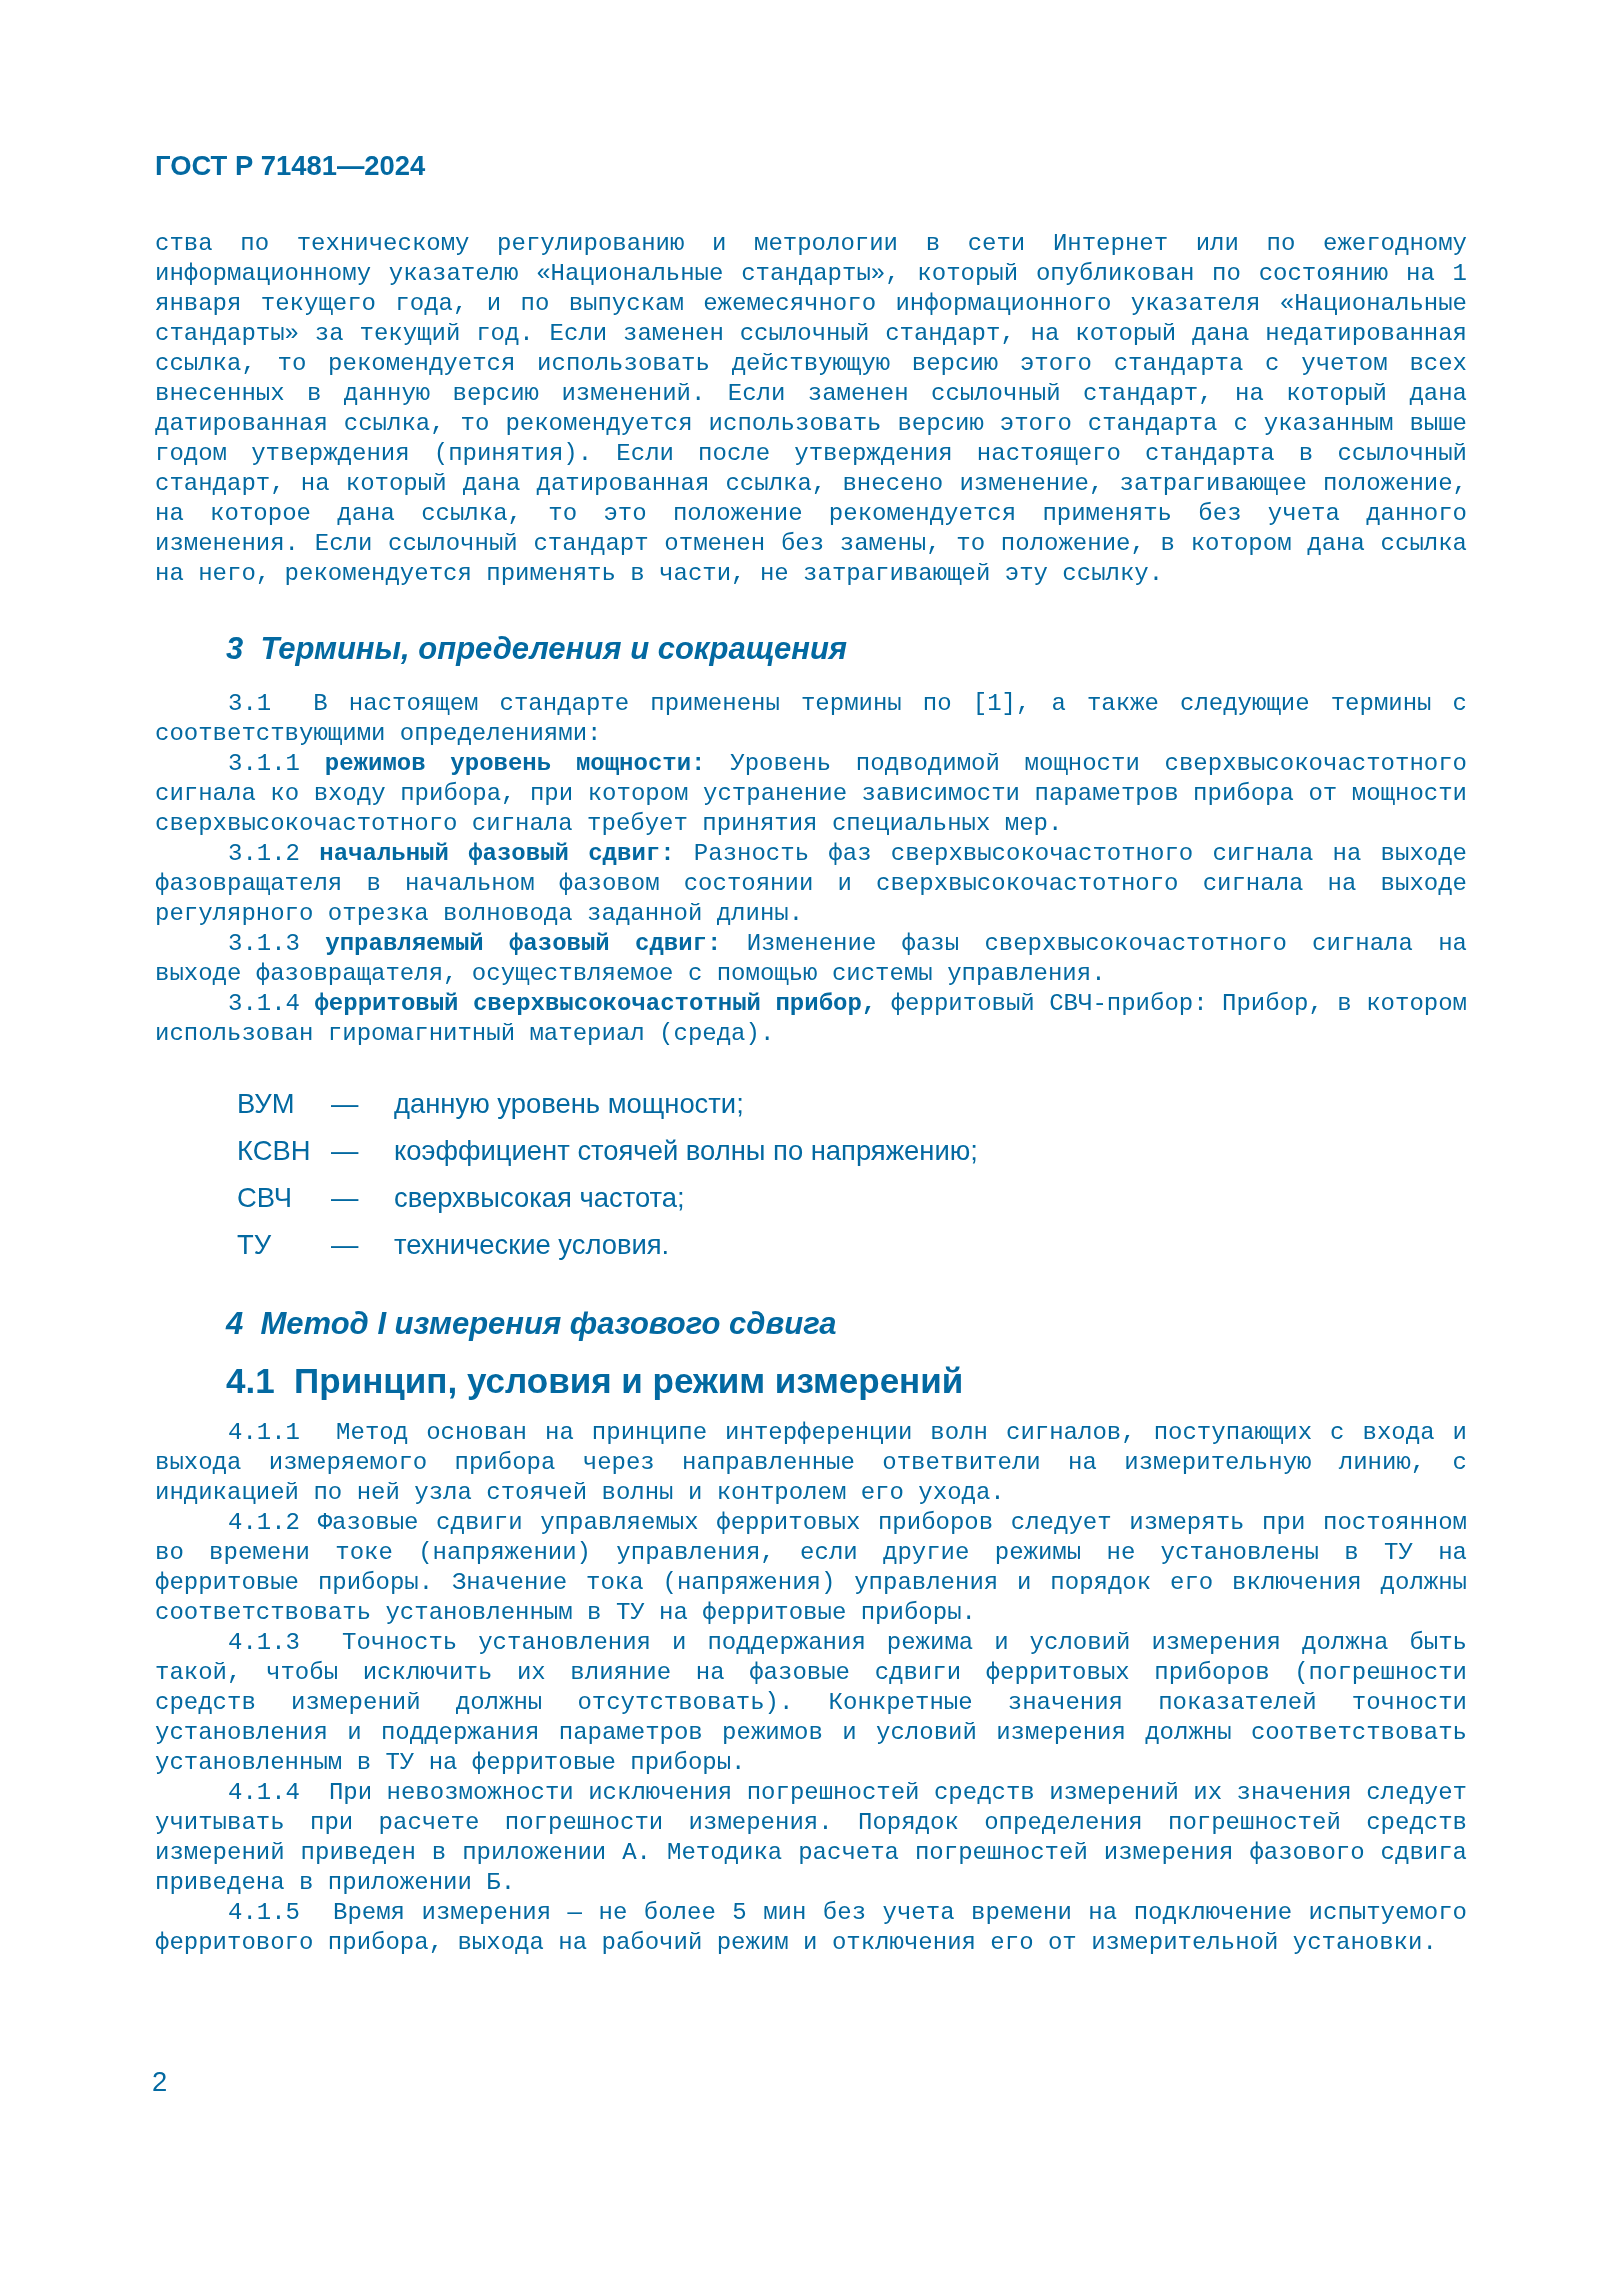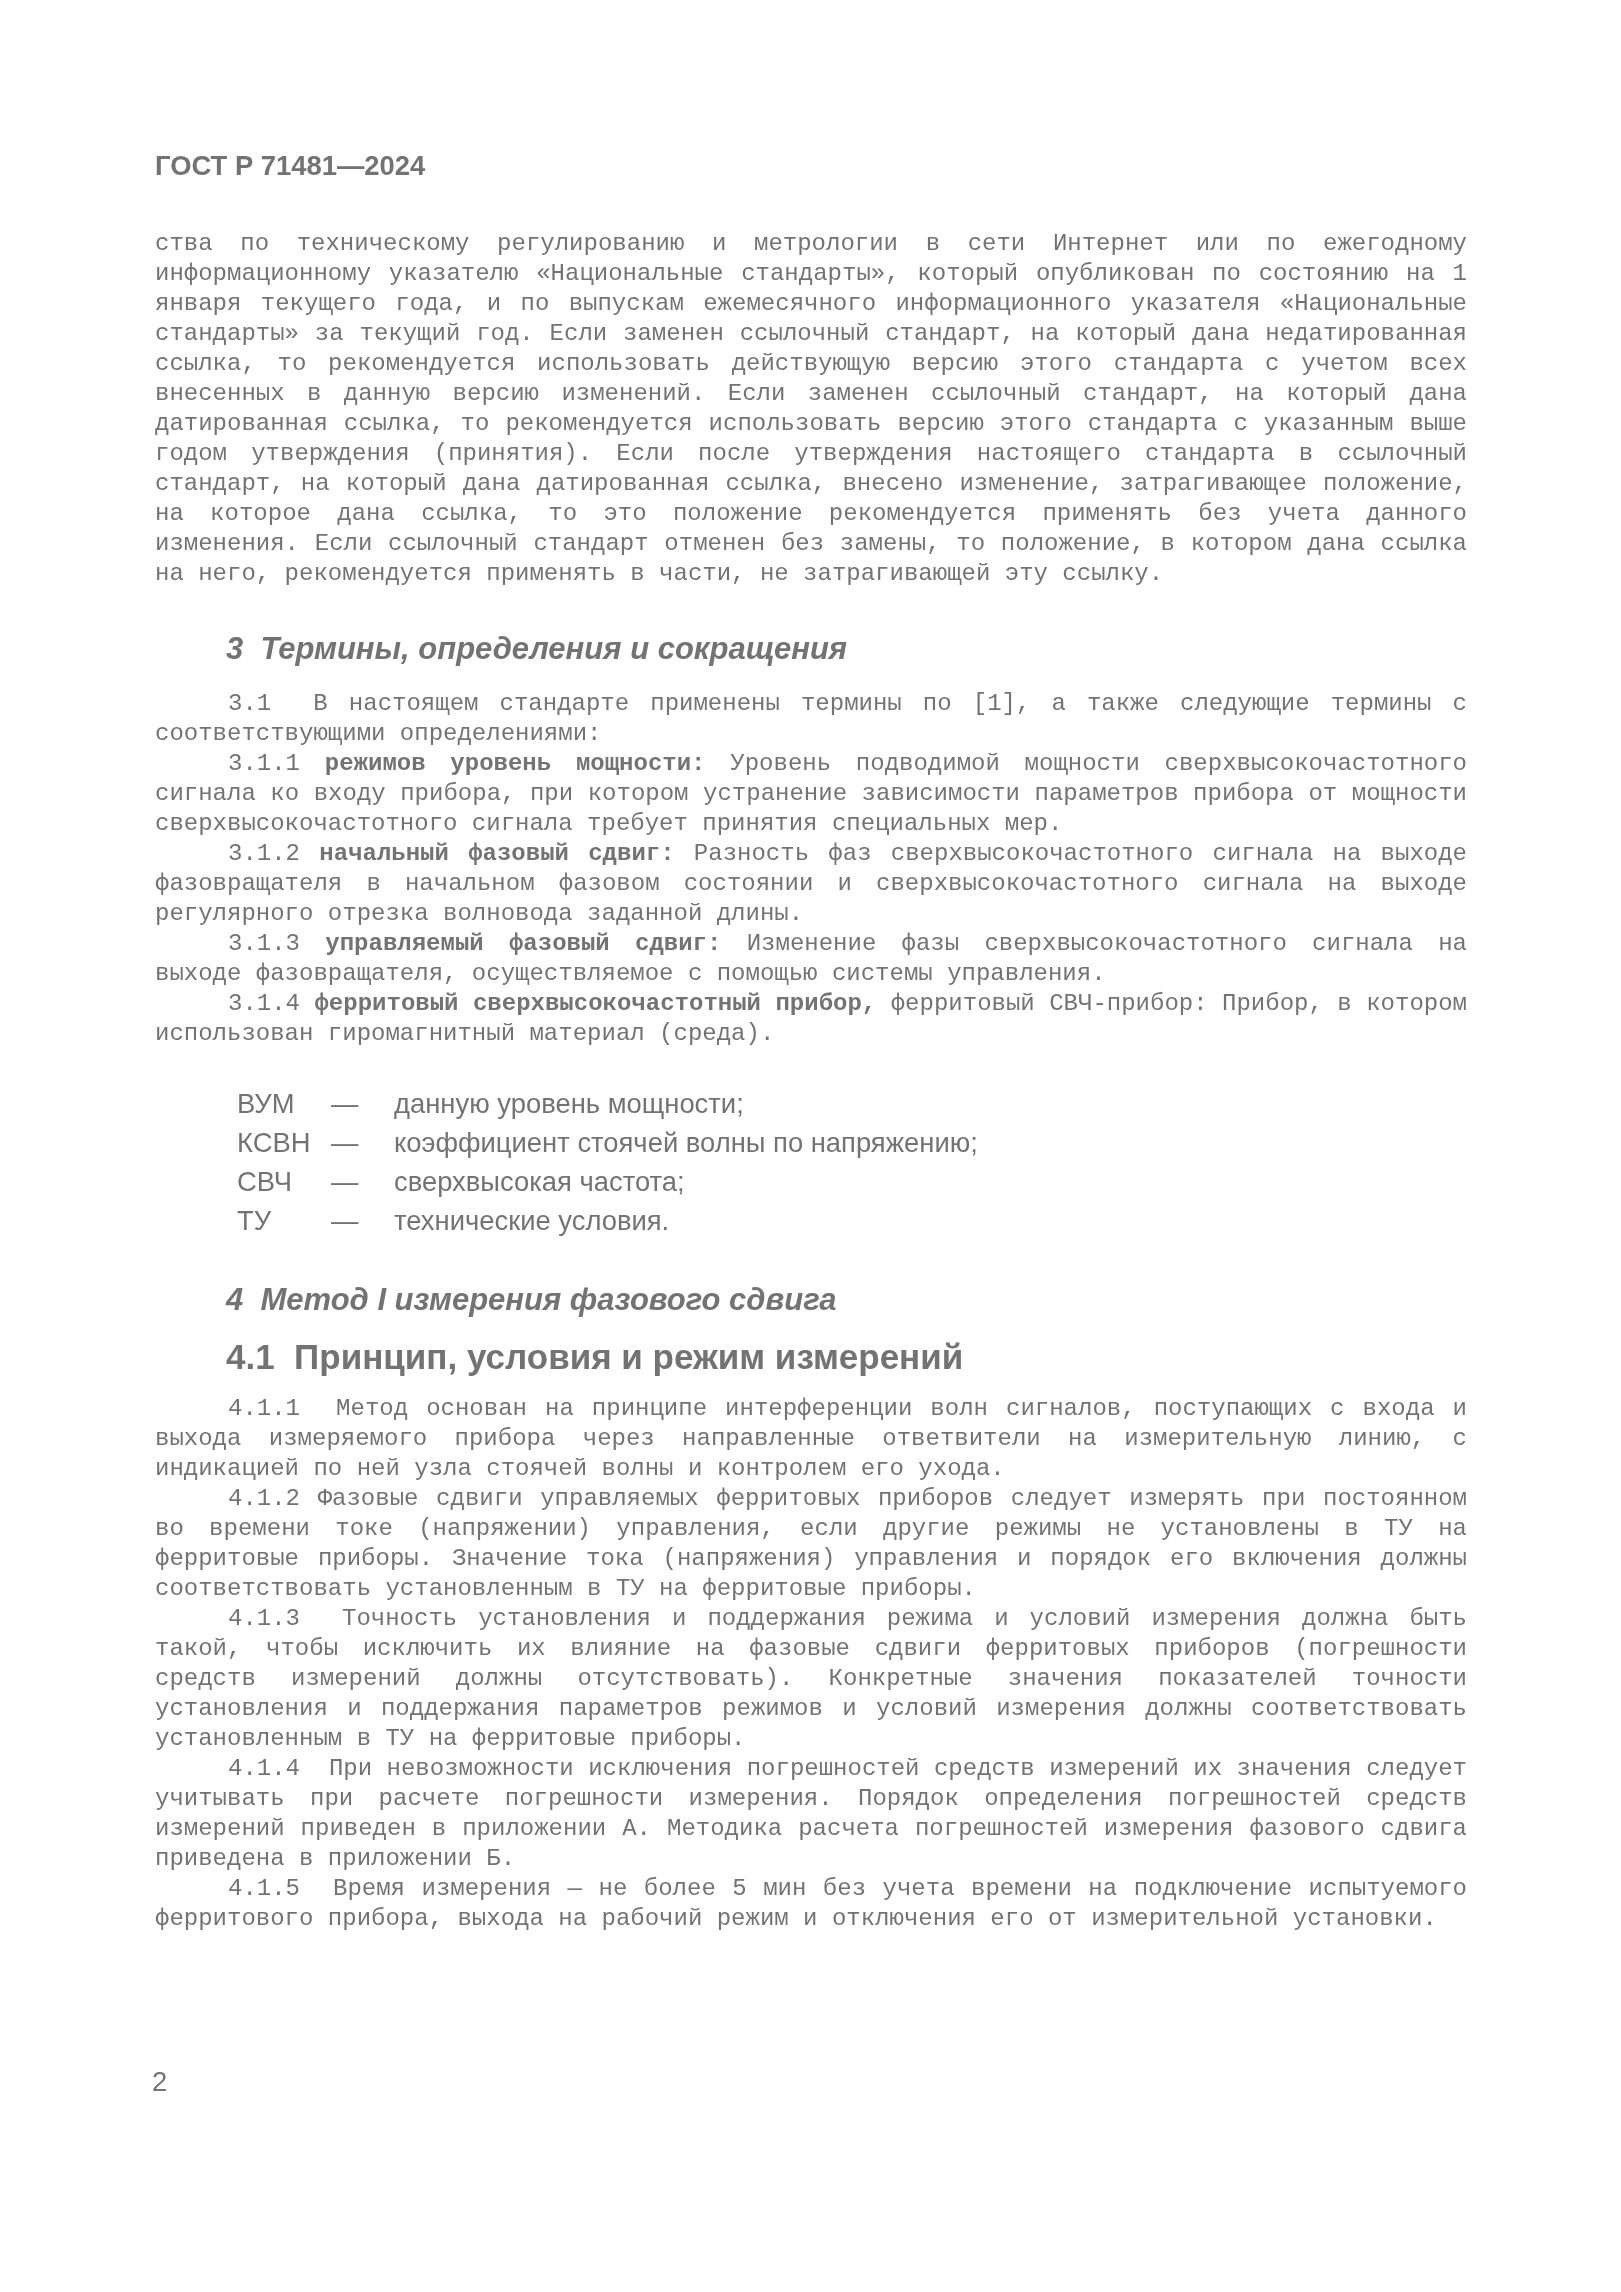--- a/index.html
+++ b/index.html
@@ -5,21 +5,21 @@
   html, body {
     margin: 0;
     padding: 0;
     background: #ffffff;
   }
   .page {
     position: relative;
     width: 1621px;
     height: 2293px;
     background: #ffffff;
-    color: #737373;
+    color: #0369a1;
     font-family: "Liberation Sans", sans-serif;
     overflow: hidden;
   }
   .content {
     padding: 149px 154px 0 155px;
   }
   .doc-code {
     font-size: 27.4px;
     font-weight: bold;
     line-height: 33px;
@@ -54,20 +54,21 @@
     white-space: pre-wrap;
   }
   .abbr-list {
     margin-top: 35px;
     margin-bottom: 0;
   }
   .abbr-row {
     display: flex;
     font-size: 27.4px;
     line-height: 39px;
+    margin-top: 8px;
   }
   .abbr-term  { margin-left: 82px; width: 94px; flex: 0 0 auto; }
   .abbr-dash  { width: 63px; flex: 0 0 auto; }
   .abbr-def   { flex: 1 1 auto; }
   .page-number {
     position: absolute;
     left: 152px;
     top: 2066px;
     font-size: 27.4px;
     line-height: 31px;

